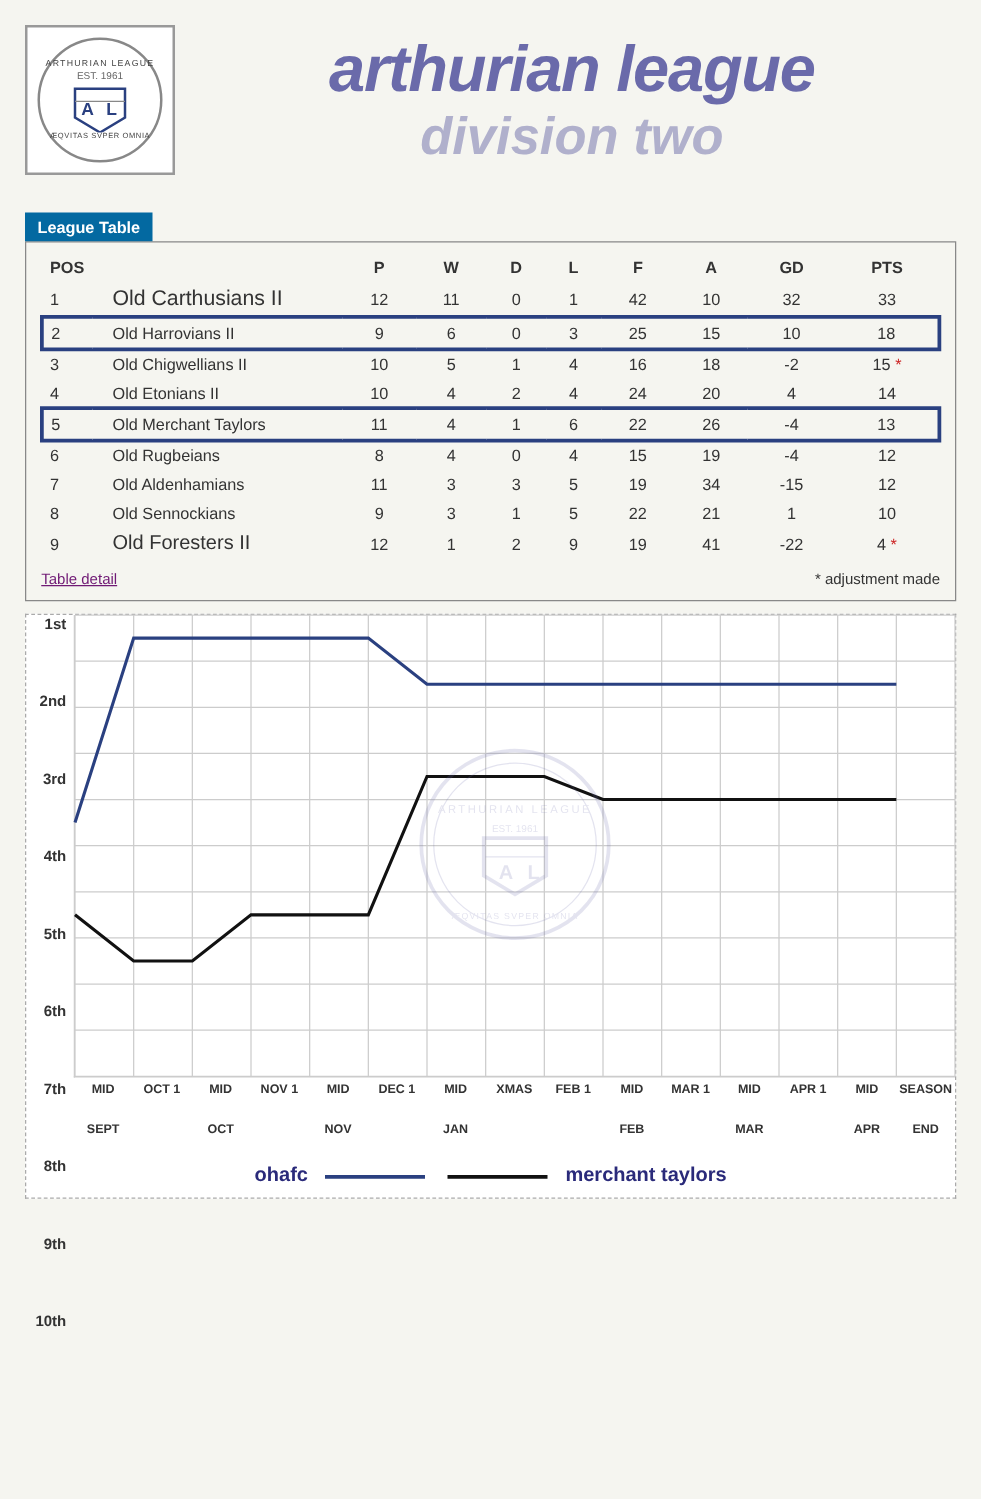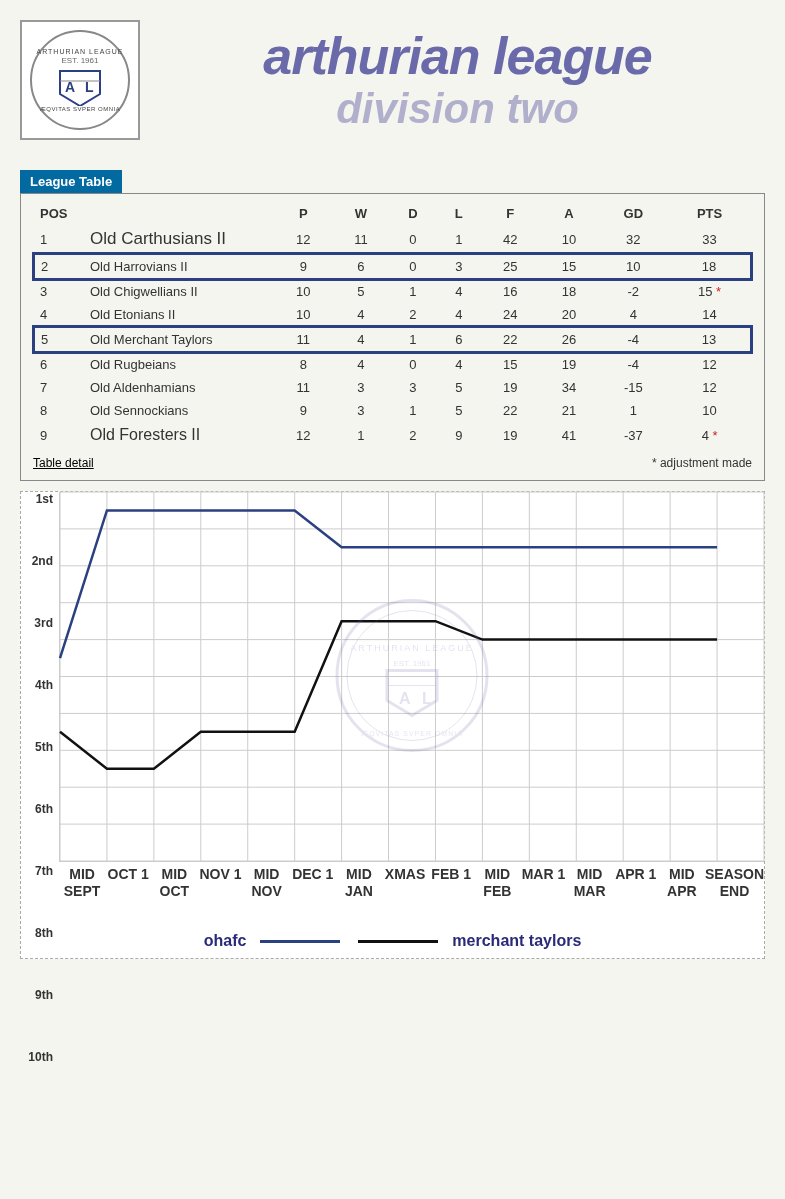--- a/index.html
+++ b/index.html
@@ -129,21 +129,21 @@
       text-align: left;
       font-weight: normal;
     }
     .table-footer {
       display: flex;
       justify-content: space-between;
       margin-top: 8px;
       font-size: 12px;
     }
     .table-detail-link {
-      color: #000000;
+      color: #701a75;
       text-decoration: underline;
       cursor: pointer;
     }
     .adjustment-note {
       color: #333;
       font-size: 12px;
     }
     .asterisk { color: #cc2222; }
 
     
@@ -197,29 +197,30 @@
       position: absolute;
       left: 38px;
       bottom: 0;
       right: 0;
       height: 60px;
       display: flex;
     }
     .chart-x-label {
       flex: 1;
       text-align: center;
-      font-size: 14px;
+      font-size: 10px;
       color: #333;
       font-weight: bold;
       display: flex;
       flex-direction: column;
       align-items: center;
       justify-content: flex-start;
       padding-top: 4px;
       line-height: 1.2;
+      gap: 20px;
     }
 
     
     .chart-legend {
       display: flex;
       align-items: center;
       justify-content: center;
       padding: 10px 0 8px 0;
       gap: 10px;
       font-size: 15px;
@@ -411,21 +412,21 @@
     </tr>
             <tr>
       <td class="pos" style="text-align:left;font-size:13px;">9</td>
       <td class="team-name" style="text-align:left;padding-left:16px;font-size:16px;">Old Foresters II</td>
       <td>12</td>
       <td>1</td>
       <td>2</td>
       <td>9</td>
       <td>19</td>
       <td>41</td>
-      <td>-37</td>
+      <td>-22</td>
       <td>4<span class="asterisk"> *</span></td>
     </tr>
           </tbody>
       </table>
       <div class="table-footer">
         <span class="table-detail-link">Table detail</span>
         <span class="adjustment-note">* adjustment made</span>
       </div>
     </div>
   </div>

